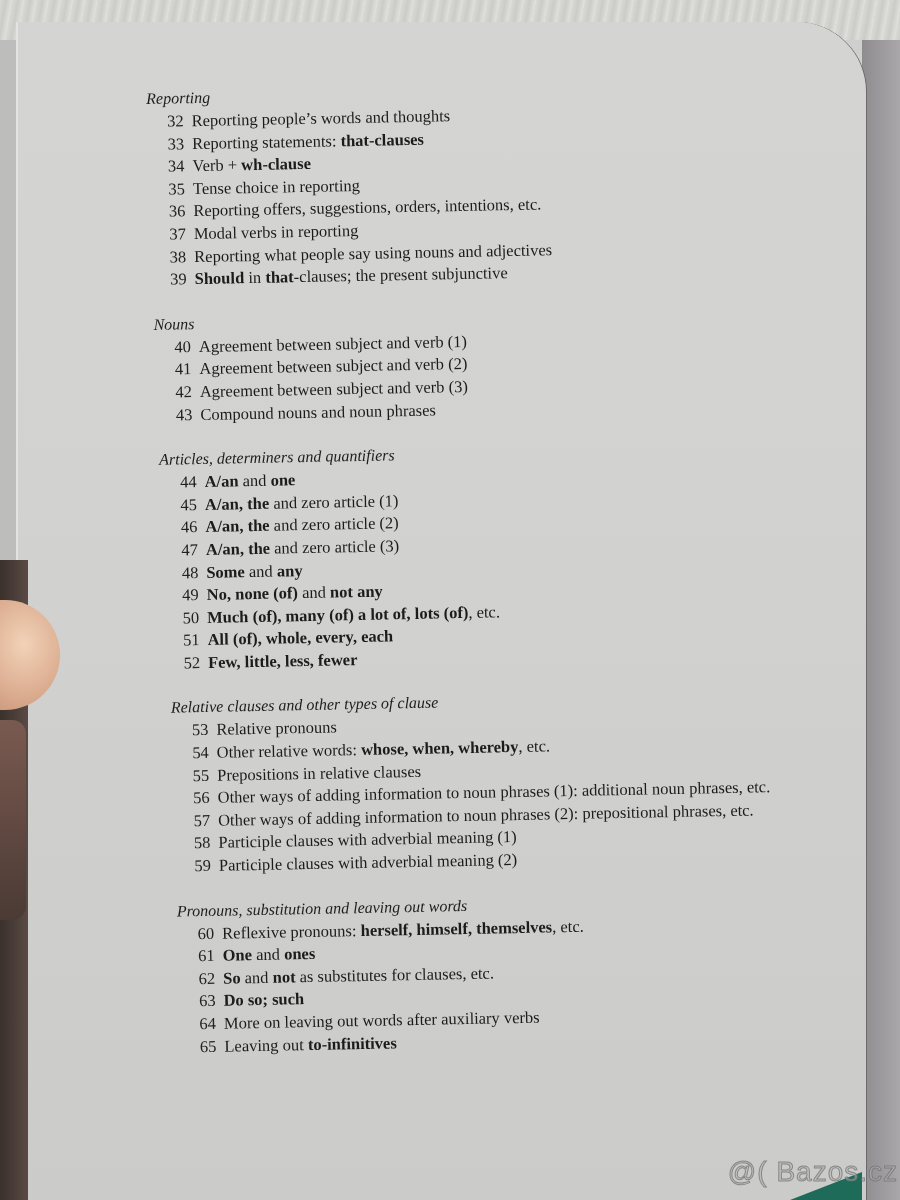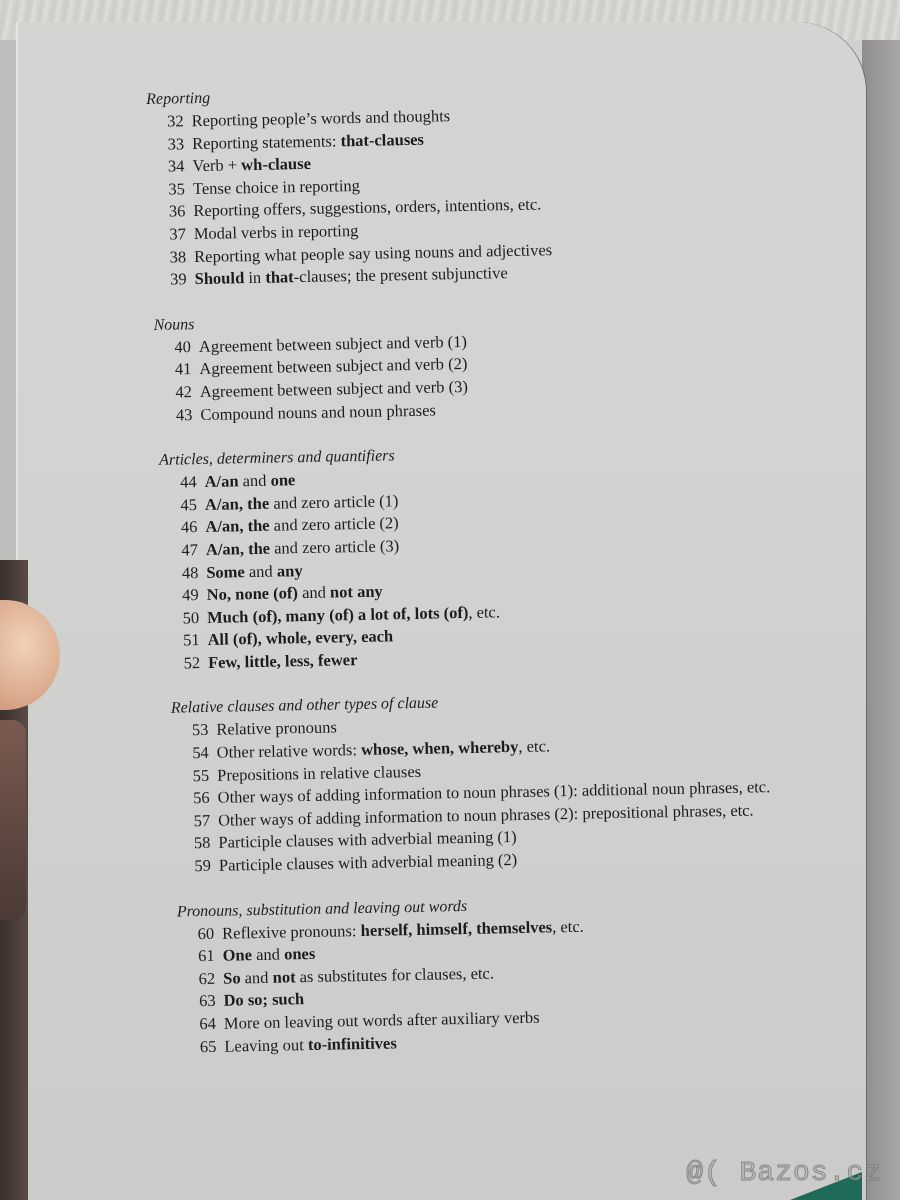--- a/index.html
+++ b/index.html
@@ -115,22 +115,22 @@
     }
     .entry .txt b {
       font-weight: bold;
     }
     .s2 { margin-left: 3px; }
     .s3 { margin-left: 6px; }
     .s4 { margin-left: 13px; }
     .s5 { margin-left: 15px; }
     .watermark {
       position: absolute;
-      right: 18px; bottom: 12px;
-      font-family: Liberation Mono, monospace;
+      right: 2px; bottom: 12px;
+      font-family: Liberation Sans, sans-serif;
       font-size: 28px;
       color: rgba(180,180,180,0.55);
       -webkit-text-stroke: 1px rgba(110,110,110,0.7);
       letter-spacing: 1px;
     }
   </style>
 </head>
 <body>
 
 <div class="fabric"></div>

